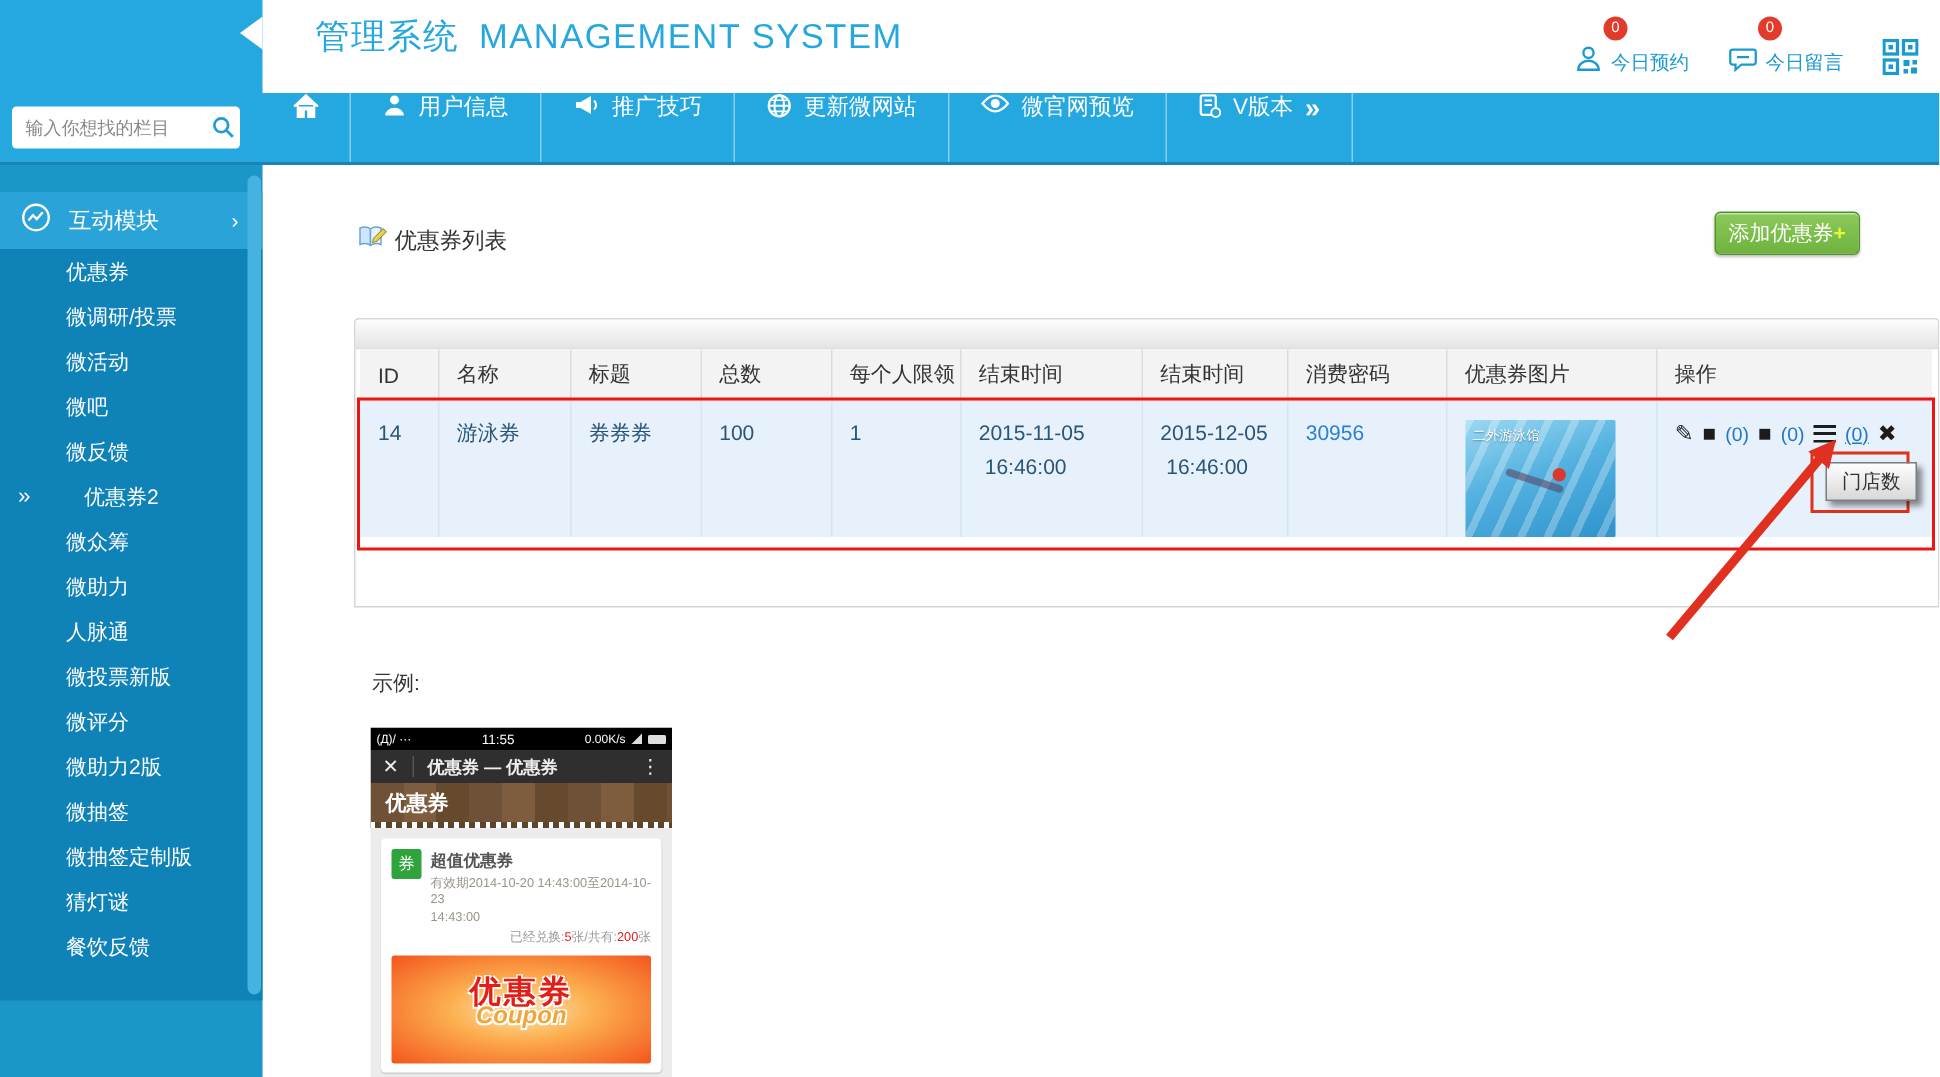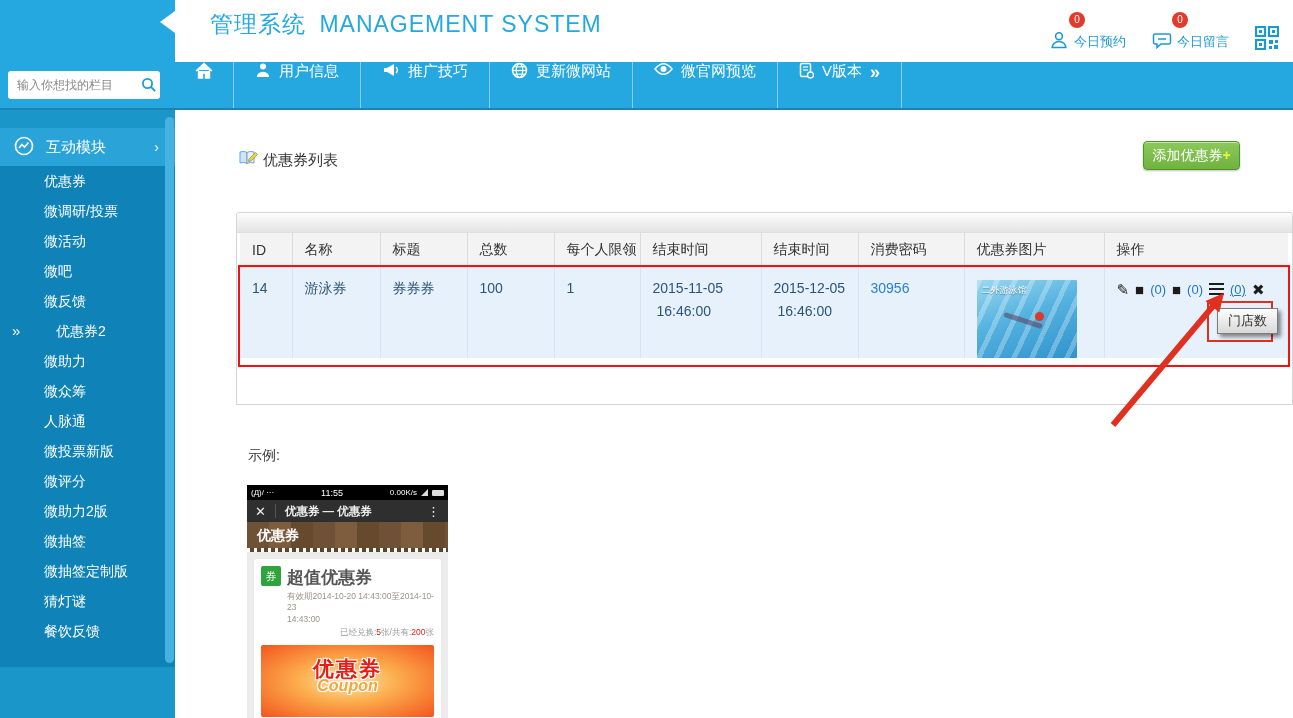--- a/index.html
+++ b/index.html
@@ -102,21 +102,21 @@
   .p-title .tt { flex:1; font-weight:bold; font-size:11.5px; }
   .p-title .dots { font-size:13px; }
   .p-banner { height:26px; line-height:26px; color:#fff; font-size:14px; font-weight:bold; padding-left:10px;
     background:repeating-linear-gradient(90deg,#6e5136 0 22px,#7d5d3e 22px 44px,#654a2e 44px 66px); }
   .p-perf { height:4px; background:#5d452c;
     background-image:repeating-linear-gradient(90deg,#fff 0 3px, rgba(0,0,0,0) 3px 7px); }
   .p-card { margin:7px 7px 0; background:#fff; border-radius:3px; box-shadow:0 1px 1px rgba(0,0,0,.15); padding:7px 7px 6px; }
   .p-card-head { display:flex; gap:6px; }
   .p-cpicon { width:20px; height:20px; flex:0 0 20px; background:#2fa43c; border-radius:2px; color:#fff;
     font-size:11px; text-align:center; line-height:20px; }
-  .p-ct { font-size:17px; font-weight:bold; color:#555; }
+  .p-ct { font-size:11px; font-weight:bold; color:#555; }
   .p-valid { font-size:8.5px; color:#9b9488; line-height:1.35; margin-top:2px; }
   .p-count { text-align:right; font-size:8.5px; color:#999; margin-top:2px; }
   .p-count .rd { color:#e02020; }
   .p-img { position:relative; height:72px; margin-top:6px; border-radius:2px; overflow:hidden; text-align:center;
     background:radial-gradient(ellipse at center,#fde7b0 0%,#fcae4e 40%,#f3551d 100%); }
   .p-img .zh { display:block; margin-top:10px; font-size:21px; font-weight:900; color:#e31e16; letter-spacing:2px;
     text-shadow:-1px -1px 0 #fff,1px -1px 0 #fff,-1px 1px 0 #fff,1px 1px 0 #fff; }
   .p-img .en { display:block; margin-top:-6px; font-size:16px; font-weight:bold; font-style:italic; color:#f0a63c;
     text-shadow:-1px -1px 0 #fff,1px -1px 0 #fff,-1px 1px 0 #fff,1px 1px 0 #fff; }
 </style>
@@ -246,22 +246,22 @@
     <div class="side-list">
       <div class="side-item">优惠券</div>
       <div class="side-item">微调研/投票</div>
       <div class="side-item">微活动</div>
       <div class="side-item">微吧</div>
       <div class="side-item">微反馈</div>
       <div class="side-item active">
         <span class="mk">»</span>
         <span>优惠券2</span>
       </div>
+      <div class="side-item">微众筹</div>
       <div class="side-item">微助力</div>
-      <div class="side-item">微众筹</div>
       <div class="side-item">人脉通</div>
       <div class="side-item">微投票新版</div>
       <div class="side-item">微评分</div>
       <div class="side-item">微助力2版</div>
       <div class="side-item">微抽签</div>
       <div class="side-item">微抽签定制版</div>
       <div class="side-item">猜灯谜</div>
       <div class="side-item">餐饮反馈</div>
     </div>
     <div class="side-scroll"></div>

